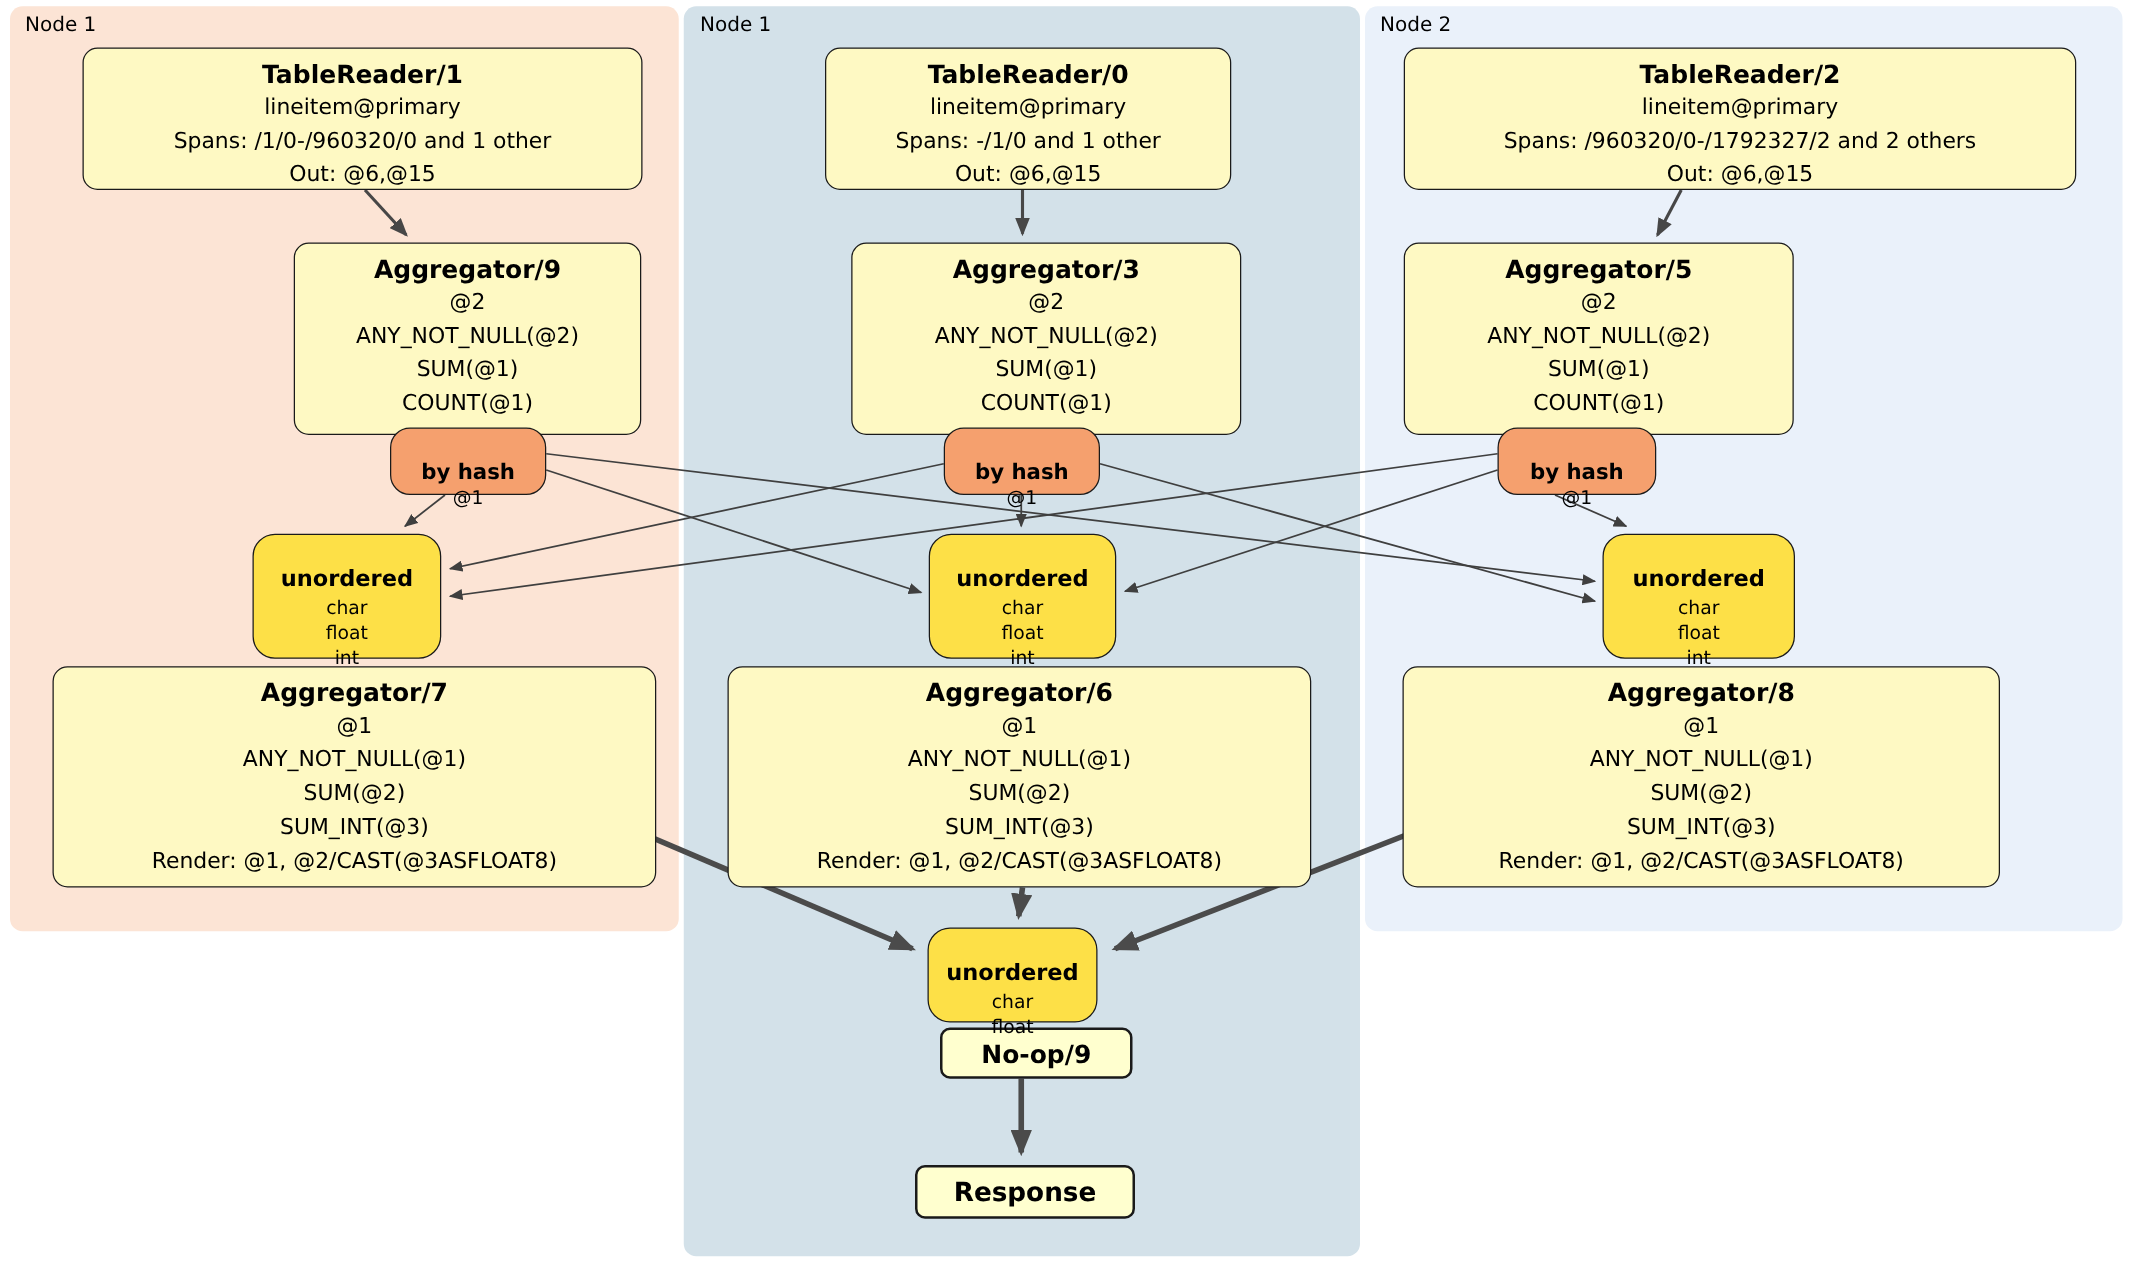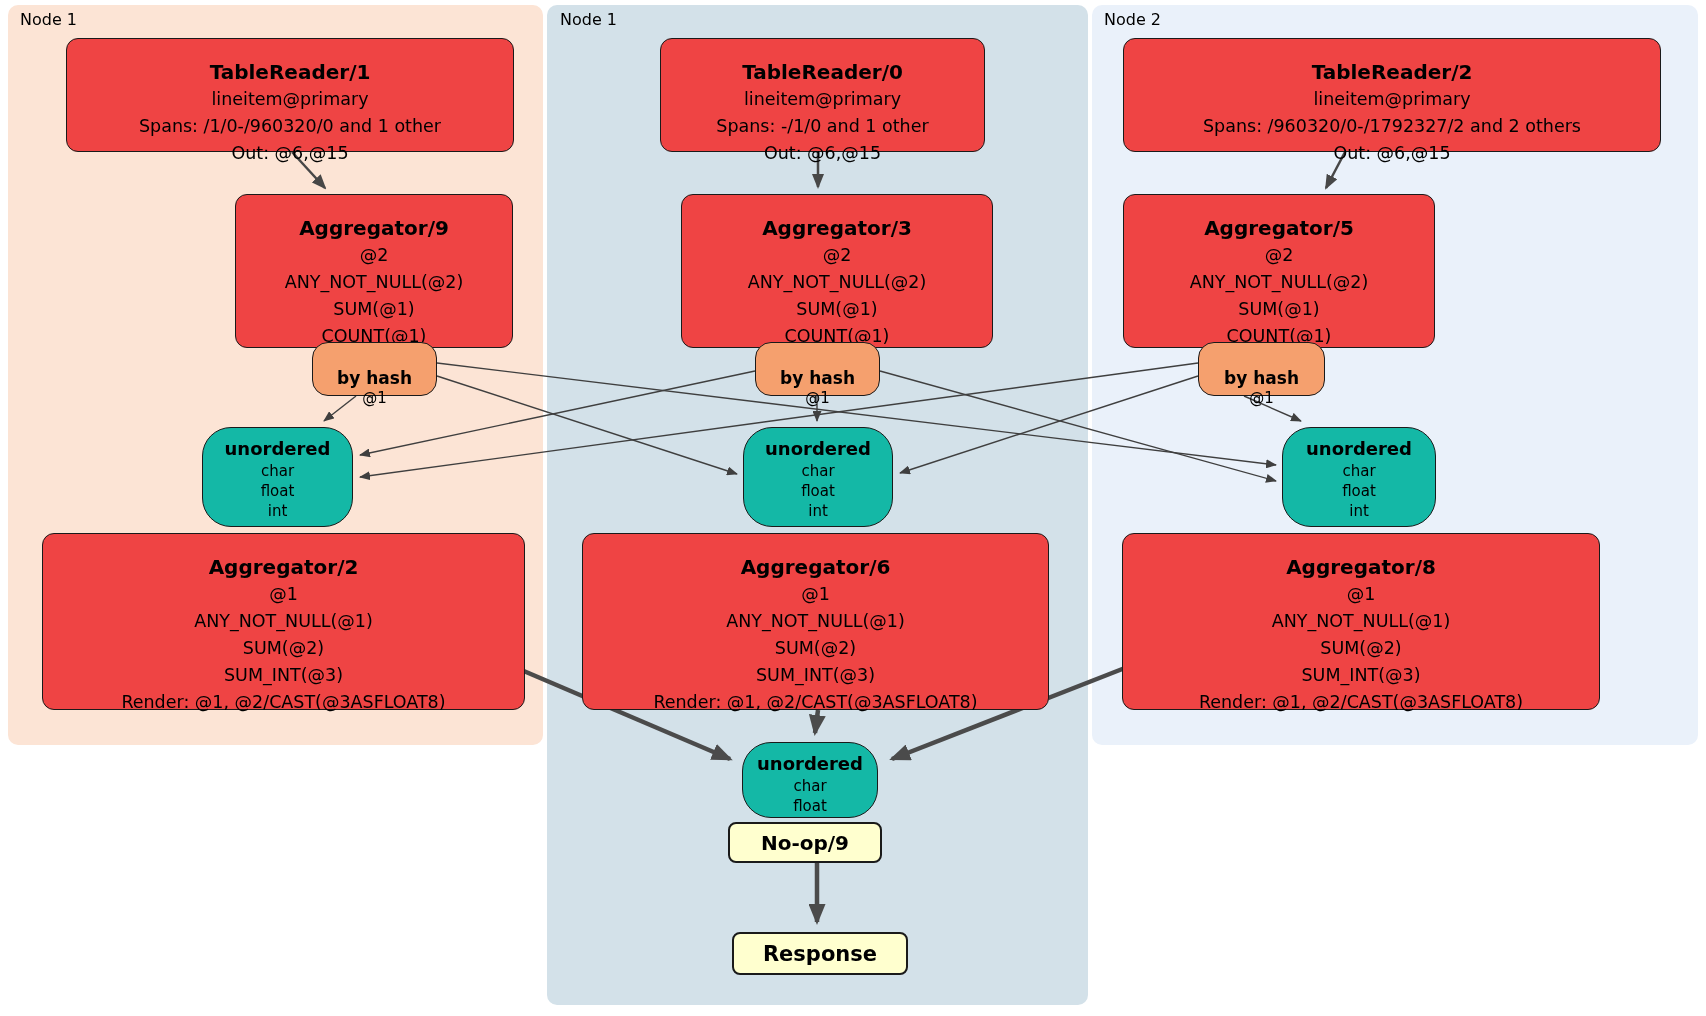--- a/index.html
+++ b/index.html
@@ -9,34 +9,34 @@
     background:#ffffff;
     font-family:"DejaVu Sans","Liberation Sans",sans-serif;
     color:#000;
     overflow:hidden;
   }
   .band{position:absolute;border-radius:10px;z-index:0;}
   .band-label{position:absolute;font-size:16px;color:#000;}
   #edges{position:absolute;left:0;top:0;z-index:1;}
   .box{position:absolute;z-index:2;text-align:center;box-sizing:border-box;}
   .proc{
-    background:#ef4444;border:1.6px solid #1a1a1a;border-radius:12px;
-    padding-top:19px;
+    background:#fef9c3;border:1.6px solid #1a1a1a;border-radius:12px;
+    padding-top:6px;
   }
   .proc .title{font-size:20px;font-weight:bold;line-height:28px;}
   .proc .line{font-size:17.5px;line-height:27px;}
   .router{
     background:#f5a06e;border:1.6px solid #1a1a1a;border-radius:16px;
     padding-top:24px;z-index:3;
   }
   .router .title{font-size:17px;font-weight:bold;line-height:22px;}
   .router .line{font-size:15px;line-height:18px;}
   .sync{
-    background:#14b8a6;border:1.6px solid #1a1a1a;border-radius:29px;
-    padding-top:9px;z-index:3;
+    background:#fde047;border:1.6px solid #1a1a1a;border-radius:18px;
+    padding-top:24px;z-index:3;
   }
   .sync .title{font-size:18px;font-weight:bold;line-height:24px;}
   .sync .line{font-size:15px;line-height:20px;}
   .mini{
     background:#ffffcf;border:2px solid #1a1a1a;border-radius:8px;
     display:flex;align-items:center;justify-content:center;
     font-size:20px;font-weight:bold;
   }
 </style>
 </head>
@@ -158,21 +158,21 @@
     <div class="line">int</div>
   </div>
   <div class="box sync" style="left:1282px;top:427px;width:154px;height:100px;">
     <div class="title">unordered</div>
     <div class="line">char</div>
     <div class="line">float</div>
     <div class="line">int</div>
   </div>
 
   <div class="box proc" style="left:42px;top:533px;width:483px;height:177px;">
-    <div class="title">Aggregator/2</div>
+    <div class="title">Aggregator/7</div>
     <div class="line">@1</div>
     <div class="line">ANY_NOT_NULL(@1)</div>
     <div class="line">SUM(@2)</div>
     <div class="line">SUM_INT(@3)</div>
     <div class="line">Render: @1, @2/CAST(@3ASFLOAT8)</div>
   </div>
   <div class="box proc" style="left:582px;top:533px;width:467px;height:177px;">
     <div class="title">Aggregator/6</div>
     <div class="line">@1</div>
     <div class="line">ANY_NOT_NULL(@1)</div>
@@ -188,20 +188,20 @@
     <div class="line">SUM_INT(@3)</div>
     <div class="line">Render: @1, @2/CAST(@3ASFLOAT8)</div>
   </div>
 
   <div class="box sync" style="left:742px;top:742px;width:136px;height:76px;">
     <div class="title">unordered</div>
     <div class="line">char</div>
     <div class="line">float</div>
   </div>
 
-  <div class="box mini" style="left:728px;top:822px;width:154px;height:41px;">
+  <div class="box mini" style="left:752px;top:822px;width:154px;height:41px;">
     <span>No-op/9</span>
   </div>
   <div class="box mini" style="left:732px;top:932px;width:176px;height:43px;font-size:21px;">
     <span>Response</span>
   </div>
 
 </div>
 
 </body></html>

